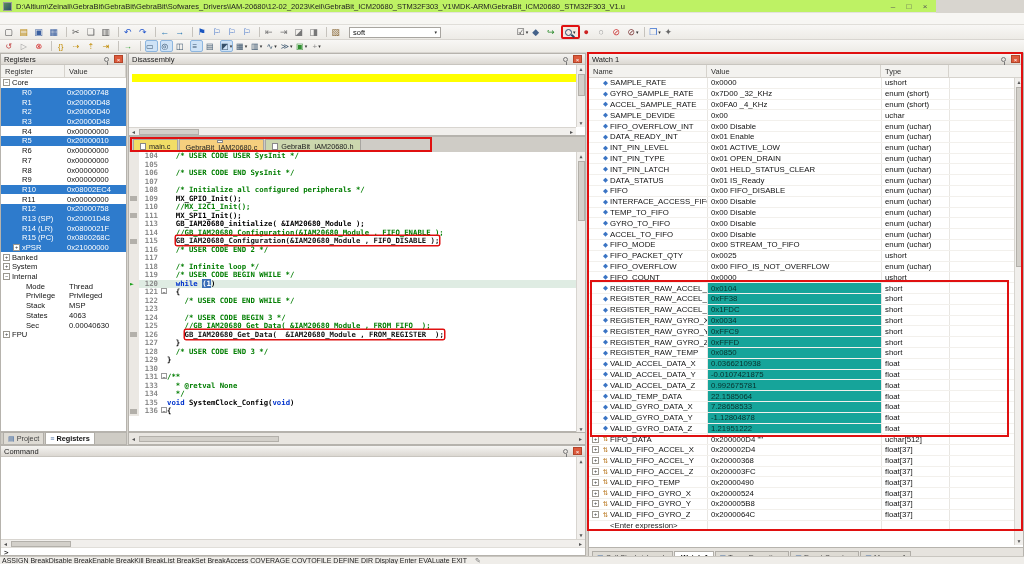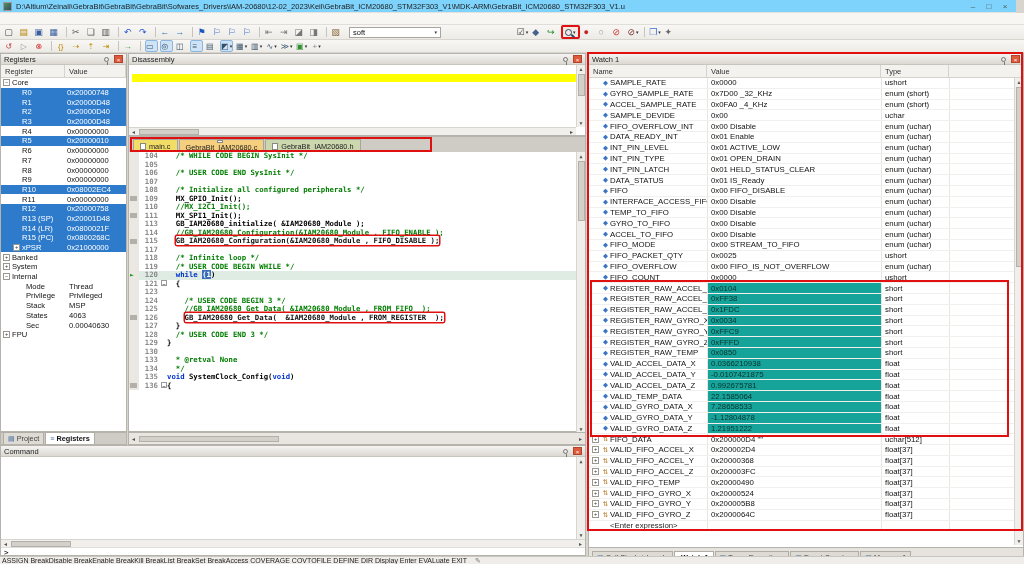--- a/index.html
+++ b/index.html
@@ -1,20 +1,20 @@
 <!DOCTYPE html>
 <html><head>
 <meta charset="utf-8">
 <style>
   html,body{margin:0;padding:0;background:#888;}
   *{box-sizing:border-box;}
   #app{position:relative;width:1024px;height:564px;background:#d8d5cf;font-family:"Liberation Sans",sans-serif;overflow:hidden;font-size:8px;color:#111;}
   .abs{position:absolute;}
   
-  #titlebar{left:0;top:0;width:1016px;height:13px;background:#7dd3fc;border-bottom:1px solid #e4e2de;display:flex;align-items:center;padding:0 3px;}
+  #titlebar{left:0;top:0;width:936px;height:13px;background:#bef264;border-bottom:1px solid #e4e2de;display:flex;align-items:center;padding:0 3px;}
   #appicon{width:9px;height:9px;background:linear-gradient(135deg,#5a8f5a,#2d4d6e);border:1px solid #999;margin-right:4px;}
   #title-text{font-size:7.5px;color:#222;white-space:nowrap;overflow:hidden;flex:1;}
   .winctl{width:16px;text-align:center;color:#555;font-size:8px;cursor:default;}
   #menubar{left:0;top:13px;width:1024px;height:12px;background:#f7f6f3;border-bottom:1px solid #e0ded9;display:flex;align-items:center;padding-left:4px;}
   .menu-item{padding:0 7px;font-size:8px;color:#222;}
   .toolbar{left:0;width:1024px;background:linear-gradient(#f8f7f5,#edebe6);border-bottom:1px solid #d8d5d0;display:flex;align-items:center;padding:0 3px;}
   #toolbar1{top:25px;height:15px;}
   #toolbar2{top:40px;height:13px;}
   .tbi{display:inline-flex;align-items:center;justify-content:center;min-width:13px;height:12px;margin:0 1px;font-size:9px;color:#444;border-radius:2px;}
   #toolbar2 .tbi{font-size:8px;}
@@ -578,21 +578,21 @@
           <span class="tab-ic"></span>
           <span>GebraBit_IAM20680.h</span>
         </span>
       <div id="tabs-redbox"></div>
     </div>
     <div id="code">
       <div class="cl">
           <span class="cl-strip"></span>
           <span class="cl-num">104</span>
           <span class="cl-fold foldbox" style="visibility: hidden;"></span>
-          <span class="cl-text"><span class="seg-c">  /* WHILE CODE BEGIN SysInit */</span></span>
+          <span class="cl-text"><span class="seg-c">  /* USER CODE USER SysInit */</span></span>
         </div>
         <div class="cl">
           <span class="cl-strip"></span>
           <span class="cl-num">105</span>
           <span class="cl-fold foldbox" style="visibility: hidden;"></span>
           <span class="cl-text"></span>
         </div>
         <div class="cl">
           <span class="cl-strip"></span>
           <span class="cl-num">106</span>
@@ -645,20 +645,26 @@
           <span class="cl-fold foldbox" style="visibility: hidden;"></span>
           <span class="cl-text"><span class="seg-c">  //GB_IAM20680_Configuration(&amp;IAM20680_Module , FIFO_ENABLE );</span></span>
         </div>
         <div class="cl">
           <span class="cl-strip">
             <span class="cl-m"></span>
           </span>
           <span class="cl-num">115</span>
           <span class="cl-fold foldbox" style="visibility: hidden;"></span>
           <span class="cl-text"><span class="seg-p">  </span><span class="seg-box">GB_IAM20680_Configuration(&amp;IAM20680_Module , FIFO_DISABLE );</span></span>
+        </div>
+        <div class="cl">
+          <span class="cl-strip"></span>
+          <span class="cl-num">116</span>
+          <span class="cl-fold foldbox" style="visibility: hidden;"></span>
+          <span class="cl-text"><span class="seg-c">  /* USER CODE END 2 */</span></span>
         </div>
         <div class="cl">
           <span class="cl-strip"></span>
           <span class="cl-num">117</span>
           <span class="cl-fold foldbox" style="visibility: hidden;"></span>
           <span class="cl-text"></span>
         </div>
         <div class="cl">
           <span class="cl-strip"></span>
           <span class="cl-num">118</span>
@@ -680,20 +686,26 @@
           <span class="cl-text"><span class="seg-k">  while </span><span class="seg-sel">(1</span><span class="seg-p">)</span></span>
         </div>
         <div class="cl">
           <span class="cl-strip"></span>
           <span class="cl-num">121</span>
           <span class="cl-fold foldbox">−</span>
           <span class="cl-text"><span class="seg-p">  {</span></span>
         </div>
         <div class="cl">
           <span class="cl-strip"></span>
+          <span class="cl-num">122</span>
+          <span class="cl-fold foldbox" style="visibility: hidden;"></span>
+          <span class="cl-text"><span class="seg-c">    /* USER CODE END WHILE */</span></span>
+        </div>
+        <div class="cl">
+          <span class="cl-strip"></span>
           <span class="cl-num">123</span>
           <span class="cl-fold foldbox" style="visibility: hidden;"></span>
           <span class="cl-text"></span>
         </div>
         <div class="cl">
           <span class="cl-strip"></span>
           <span class="cl-num">124</span>
           <span class="cl-fold foldbox" style="visibility: hidden;"></span>
           <span class="cl-text"><span class="seg-c">    /* USER CODE BEGIN 3 */</span></span>
         </div>
@@ -727,20 +739,26 @@
           <span class="cl-strip"></span>
           <span class="cl-num">129</span>
           <span class="cl-fold foldbox" style="visibility: hidden;"></span>
           <span class="cl-text"><span class="seg-p">}</span></span>
         </div>
         <div class="cl">
           <span class="cl-strip"></span>
           <span class="cl-num">130</span>
           <span class="cl-fold foldbox" style="visibility: hidden;"></span>
           <span class="cl-text"></span>
+        </div>
+        <div class="cl">
+          <span class="cl-strip"></span>
+          <span class="cl-num">131</span>
+          <span class="cl-fold foldbox">−</span>
+          <span class="cl-text"><span class="seg-c">/**</span></span>
         </div>
         <div class="cl">
           <span class="cl-strip"></span>
           <span class="cl-num">133</span>
           <span class="cl-fold foldbox" style="visibility: hidden;"></span>
           <span class="cl-text"><span class="seg-c">  * @retval None</span></span>
         </div>
         <div class="cl">
           <span class="cl-strip"></span>
           <span class="cl-num">134</span>

